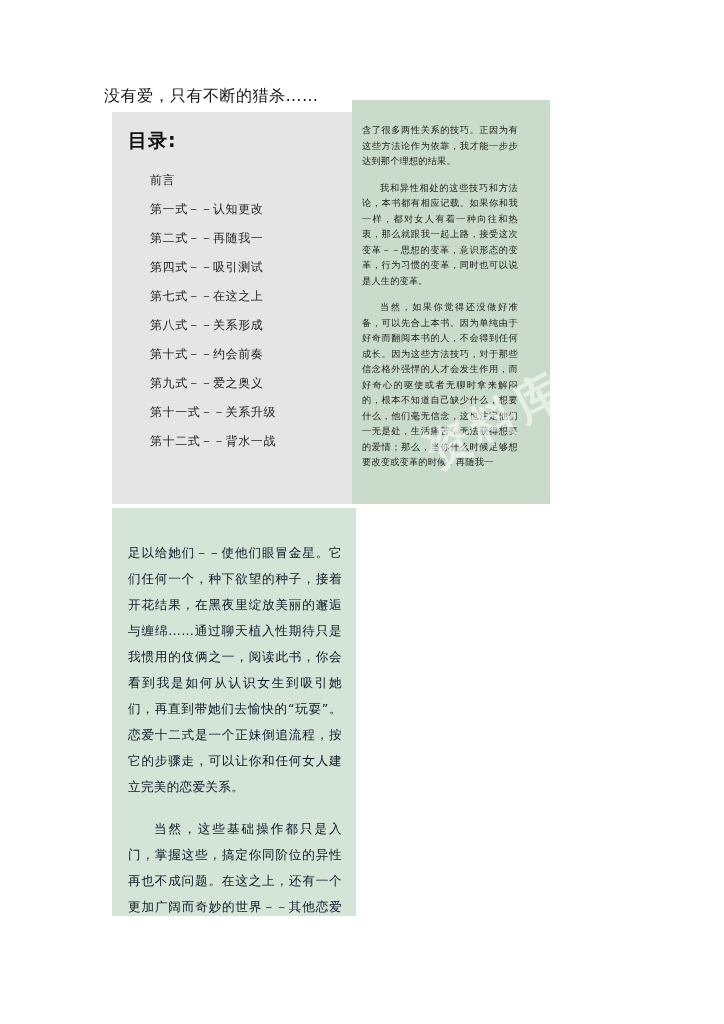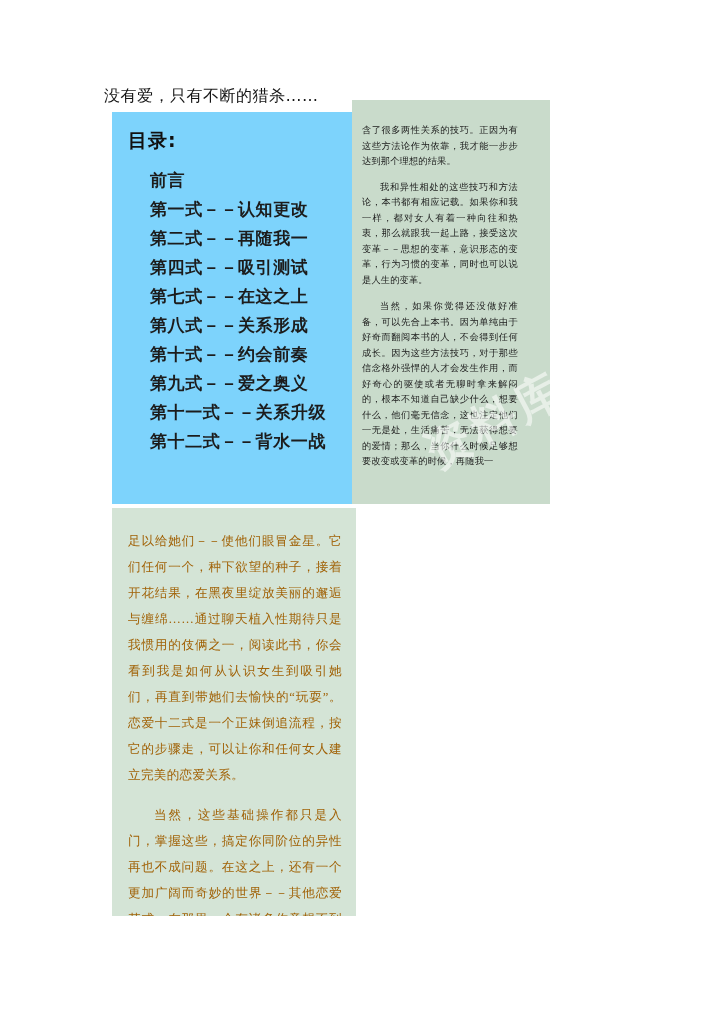--- a/index.html
+++ b/index.html
@@ -37,44 +37,43 @@
     letter-spacing: 0.5px;
   }
 
   
   .toc-block {
     position: absolute;
     left: 112px;
     top: 112px;
     width: 264px;
     height: 392px;
-    background: #7dd3fc;
+    background: #e5e5e5;
   }
   .toc-title {
     position: absolute;
     left: 16px;
     top: 16px;
     font-size: 19px;
     font-weight: bold;
     color: #101010;
     letter-spacing: 1px;
   }
   .toc-list {
     position: absolute;
     left: 38px;
     top: 54px;
     width: 200px;
   }
   .toc-item {
-    font-size: 17px;
+    font-size: 12px;
     line-height: 29px;
     color: #1c1c1c;
     letter-spacing: 0.6px;
     white-space: nowrap;
-    font-weight: bold;
   }
 
   
   .right-block {
     position: absolute;
     left: 352px;
     top: 100px;
     width: 198px;
     height: 404px;
     background: #c9dbcb;
@@ -89,47 +88,45 @@
   .right-block p {
     margin: 0 16px 11px 0;
     font-size: 9.2px;
     line-height: 15.5px;
     color: #1b1b1b;
     text-align: justify;
     letter-spacing: 0.2px;
   }
   .right-block p.indent {
     text-indent: 18px;
-    font-family: Liberation Serif, serif;
   }
 
   
   .lower-block {
     position: absolute;
     left: 112px;
     top: 508px;
     width: 244px;
     height: 408px;
     background: #d4e4d6;
     overflow: hidden;
   }
   .lower-block .col {
     position: absolute;
     left: 16px;
     top: 16px;
     width: 214px;
   }
   .lower-block p {
-    margin: 4px 0 14px 0;
+    margin: 16px 0 14px 0;
     font-size: 12.6px;
     line-height: 26px;
-    color: #a16207;
+    color: #0f172a;
     text-align: justify;
     letter-spacing: 0.3px;
-    font-family: Liberation Serif, serif;
   }
   .lower-block p.indent {
     text-indent: 26px;
   }
 
   
   .watermark {
     position: absolute;
     left: 420px;
     top: 390px;

